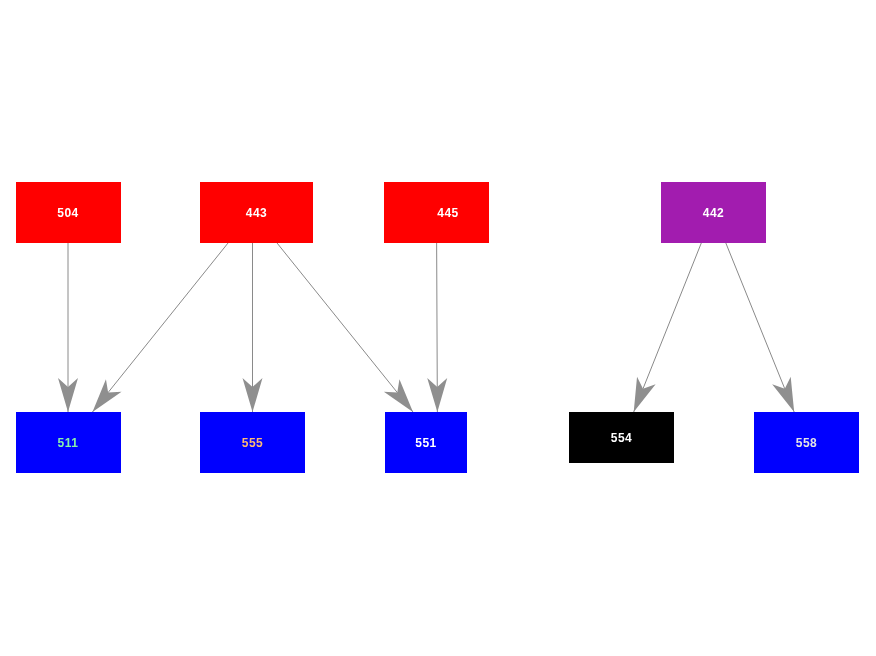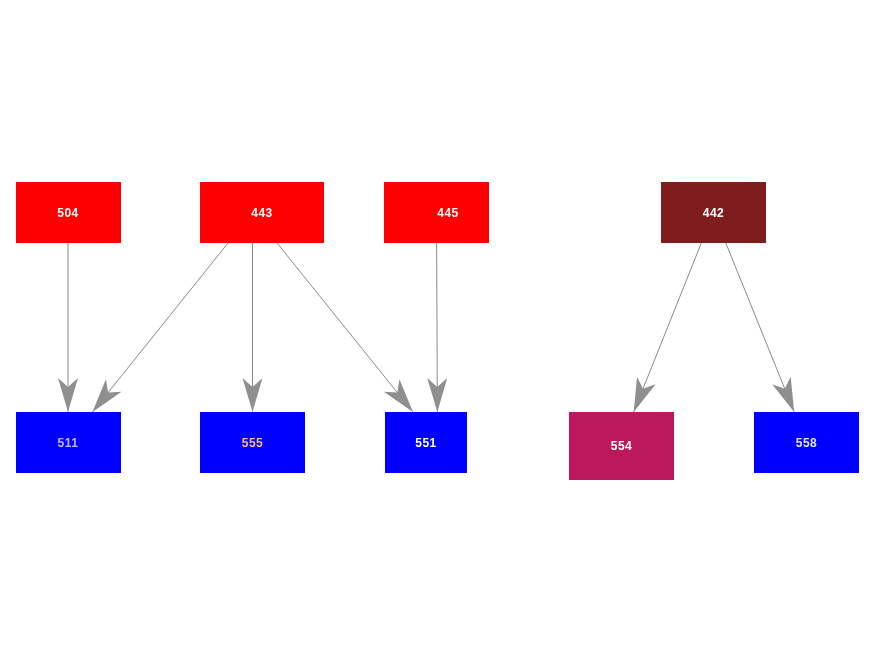--- a/index.html
+++ b/index.html
@@ -50,38 +50,38 @@
         <line x1="277.0326086956522" y1="243" x2="412.9673913043478" y2="412" stroke="#8a8a8a" stroke-width="1" marker-end="url(#arrowhead)"></line>
         <line x1="436.63260869565215" y1="243" x2="437.36739130434785" y2="412" stroke="#8a8a8a" stroke-width="1" marker-end="url(#arrowhead)"></line>
         <line x1="701.3" y1="243" x2="633.7" y2="412" stroke="#8a8a8a" stroke-width="1" marker-end="url(#arrowhead)"></line>
         <line x1="725.8326086956522" y1="243" x2="794.1673913043478" y2="412" stroke="#8a8a8a" stroke-width="1" marker-end="url(#arrowhead)"></line>
       </g>
   </svg>
   <div id="nodes">
       <div class="node" style="left: 15.5px; top: 182px; width: 105px; height: 61px; background: rgb(255, 0, 0);">
         <span style="color: rgb(255, 255, 255);">504</span>
       </div>
-      <div class="node" style="left: 200px; top: 182px; width: 124px; height: 61px; background: rgb(255, 0, 0);">
+      <div class="node" style="left: 200px; top: 182px; width: 113px; height: 61px; background: rgb(255, 0, 0);">
         <span style="color: rgb(255, 255, 255);">443</span>
       </div>
       <div class="node" style="left: 384px; top: 182px; width: 105px; height: 61px; background: rgb(255, 0, 0);">
         <span style="color: rgb(255, 255, 255); margin-left: 23px;">445</span>
       </div>
-      <div class="node" style="left: 661px; top: 182px; width: 105px; height: 61px; background: #7f1d1d; align-items: center;">
+      <div class="node" style="left: 661px; top: 182px; width: 105px; height: 61px; background: #a21caf; align-items: center;">
         <span style="color: rgb(255, 255, 255);">442</span>
       </div>
       <div class="node" style="left: 15.5px; top: 412px; width: 105px; height: 61px; background: rgb(0, 0, 255);">
-        <span style="color: #c4b5fd;">511</span>
+        <span style="color: #86efac;">511</span>
       </div>
       <div class="node" style="left: 200px; top: 412px; width: 105px; height: 61px; background: rgb(0, 0, 255);">
         <span style="color: #fdba74;">555</span>
       </div>
       <div class="node" style="left: 385px; top: 412px; width: 82px; height: 61px; background: rgb(0, 0, 255);">
         <span style="color: rgb(255, 255, 255);">551</span>
       </div>
-      <div class="node" style="left: 569px; top: 412px; width: 105px; height: 68px; background: #be185d;">
+      <div class="node" style="left: 569px; top: 412px; width: 105px; height: 51px; background: #000000;">
         <span style="color: rgb(255, 255, 255);">554</span>
       </div>
       <div class="node" style="left: 754px; top: 412px; width: 105px; height: 61px; background: rgb(0, 0, 255);">
         <span style="color: #e5e5e5;">558</span>
       </div>
     </div>
 </div>
 
 </body></html>

